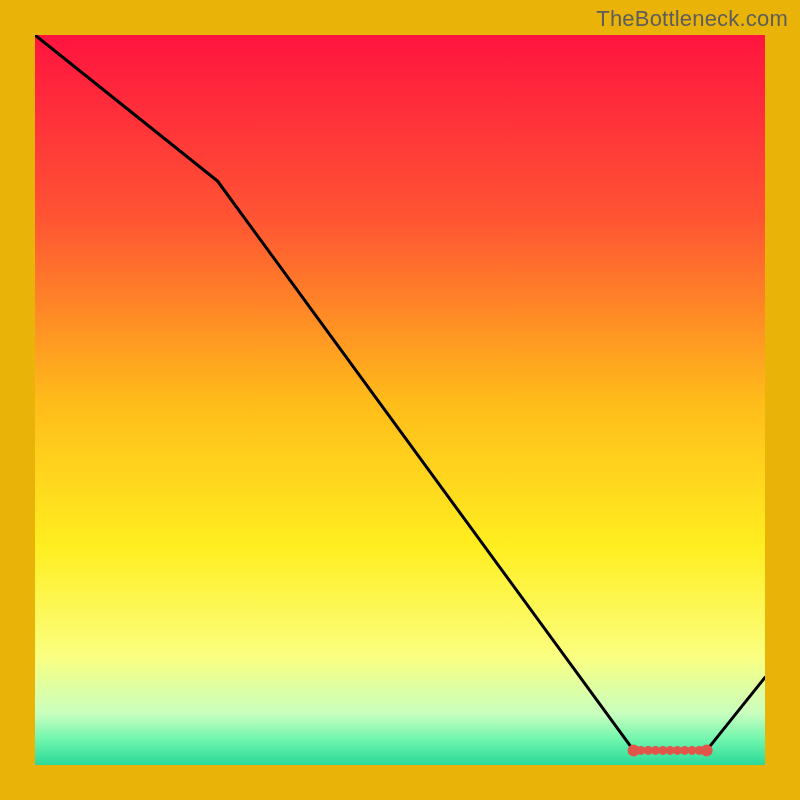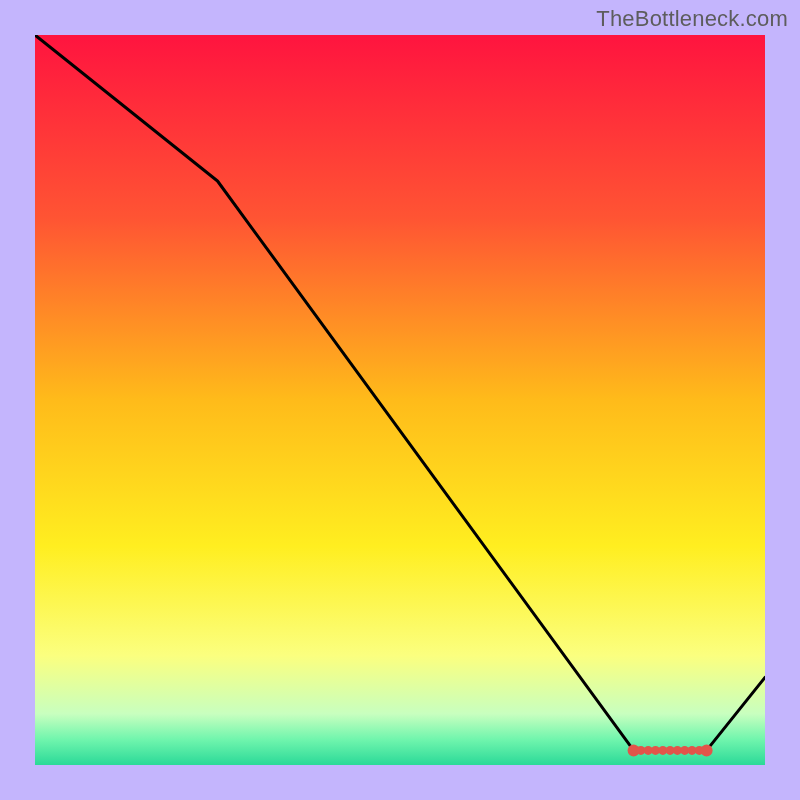--- a/index.html
+++ b/index.html
@@ -8,21 +8,21 @@
     background: #000;
     width: 800px;
     height: 800px;
     overflow: hidden;
     font-family: Arial, Helvetica, sans-serif;
   }
   .frame {
     position: relative;
     width: 800px;
     height: 800px;
-    background: #c4b5fd;
+    background: #eab308;
   }
   .watermark {
     position: absolute;
     top: 6px;
     right: 12px;
     color: #5d5d5d;
     font-size: 22px;
     font-weight: 400;
     letter-spacing: 0.2px;
     z-index: 10;

